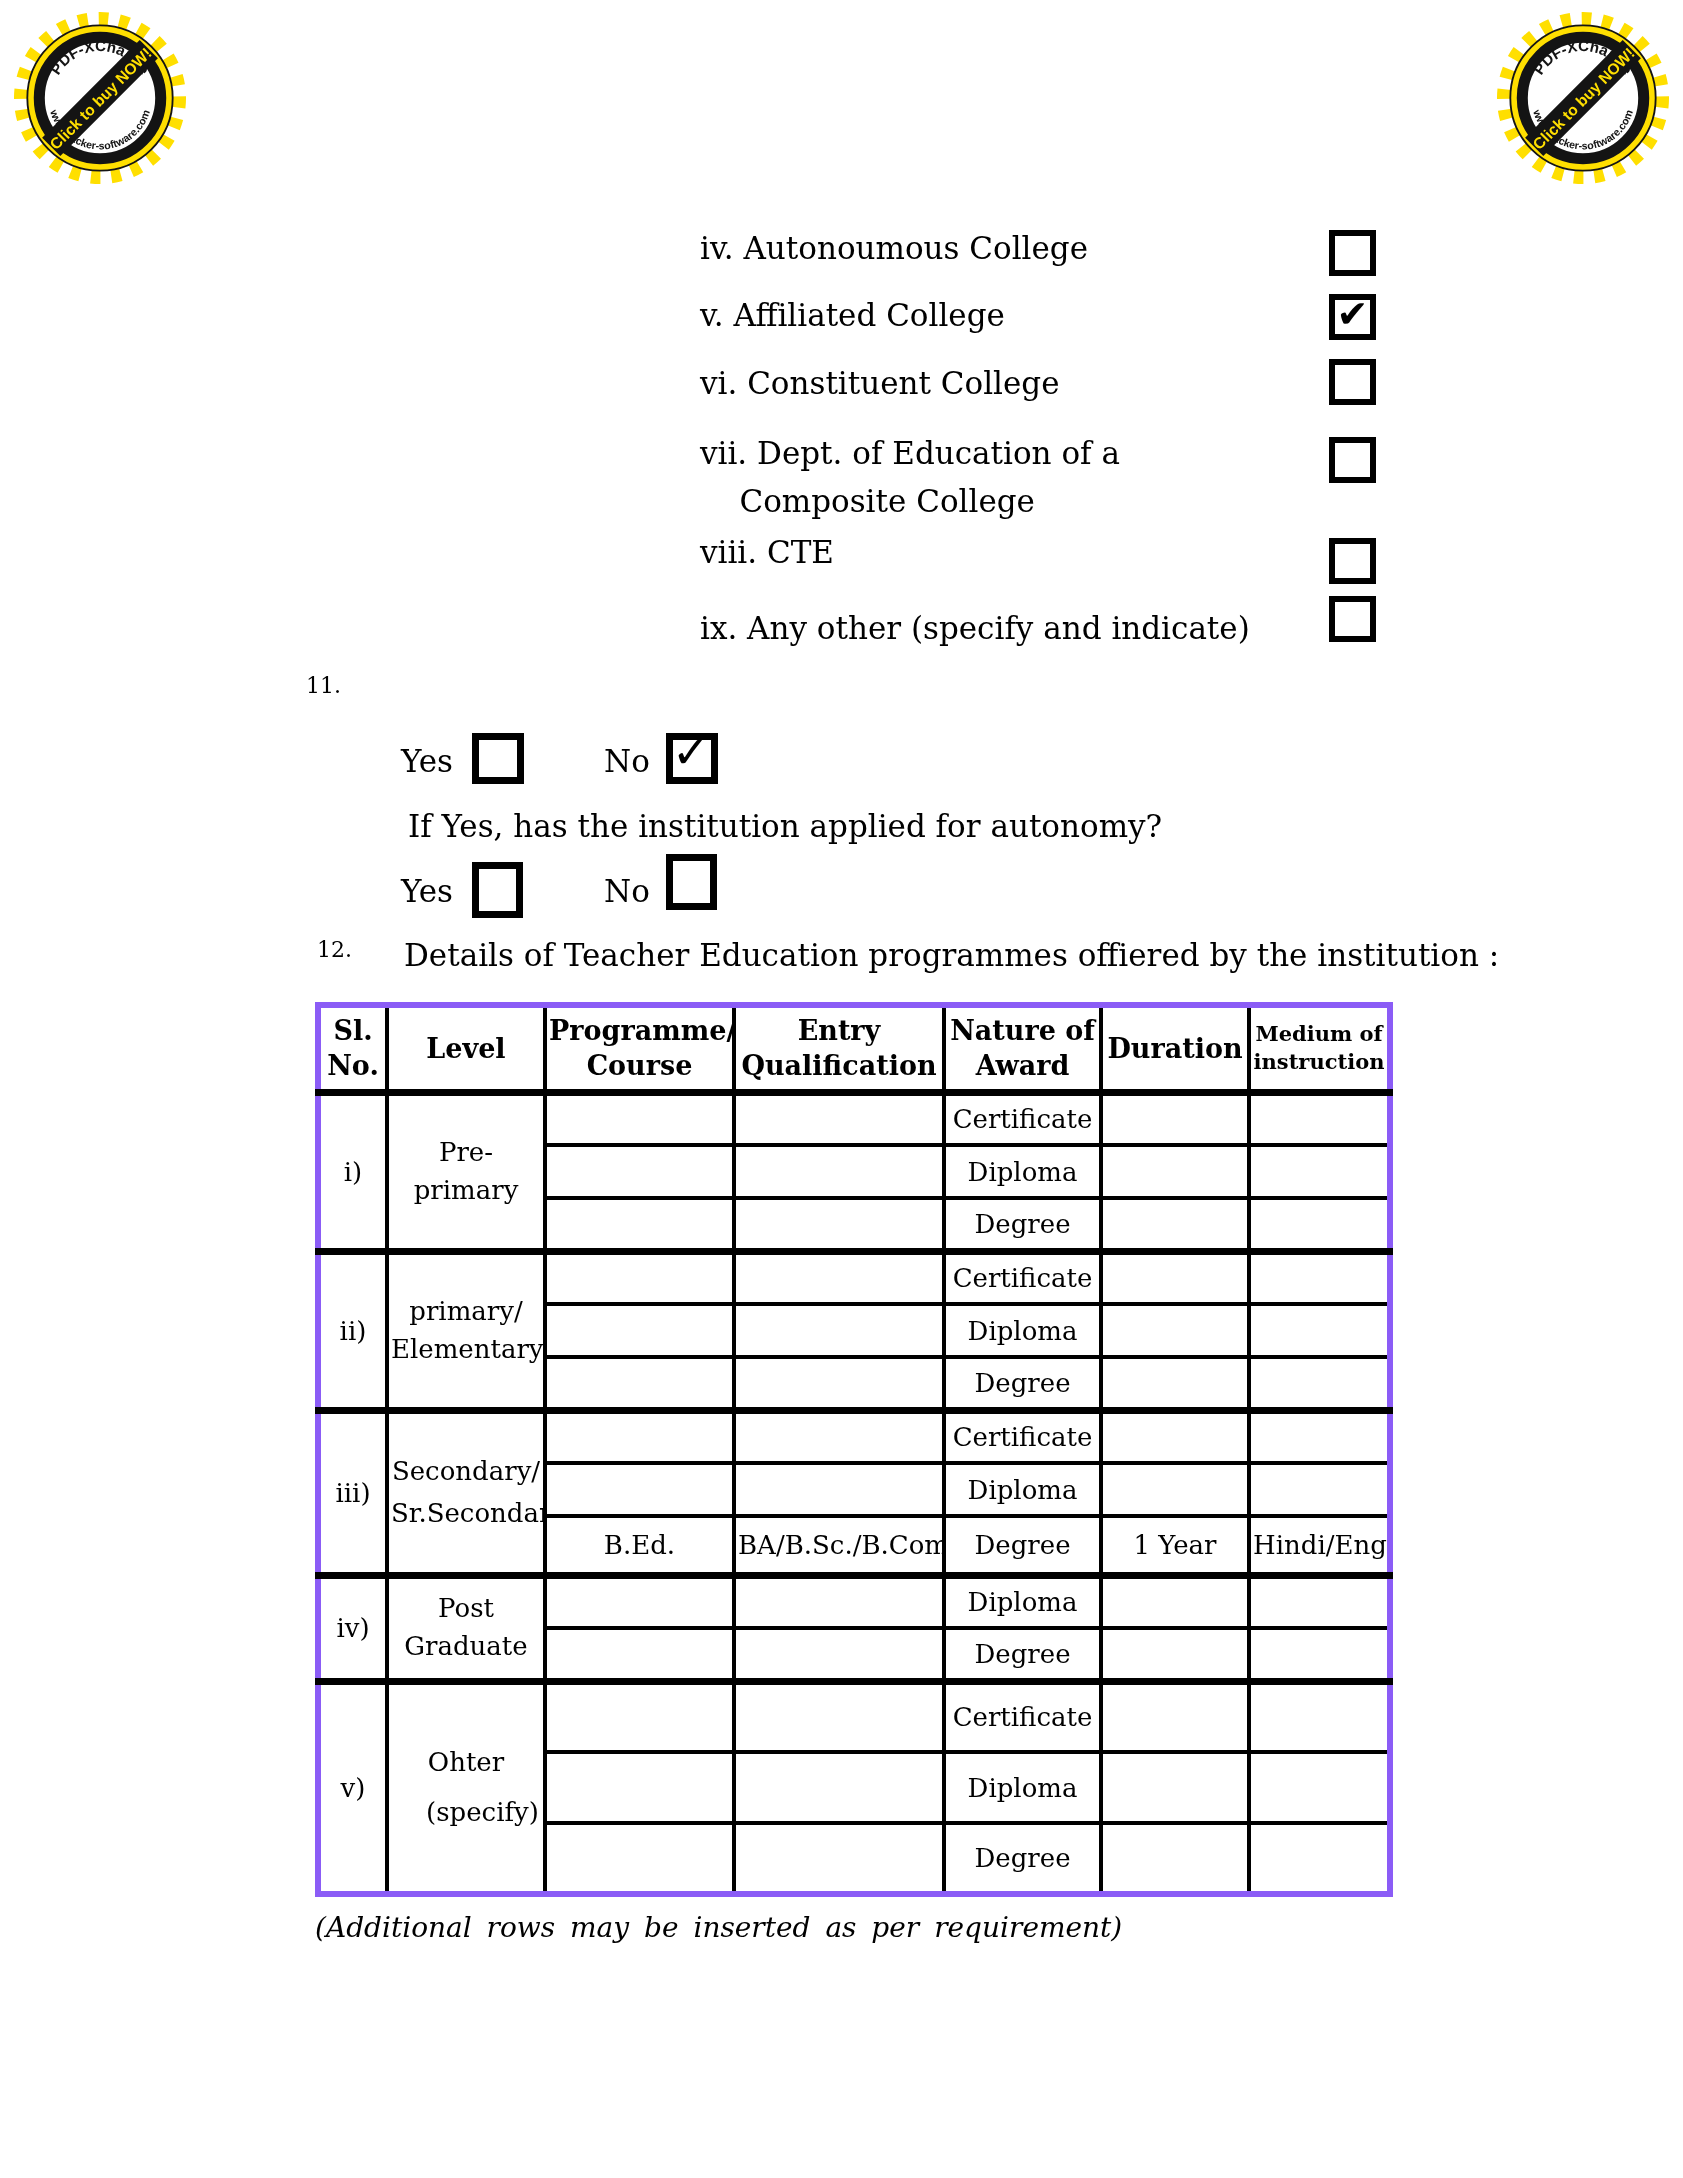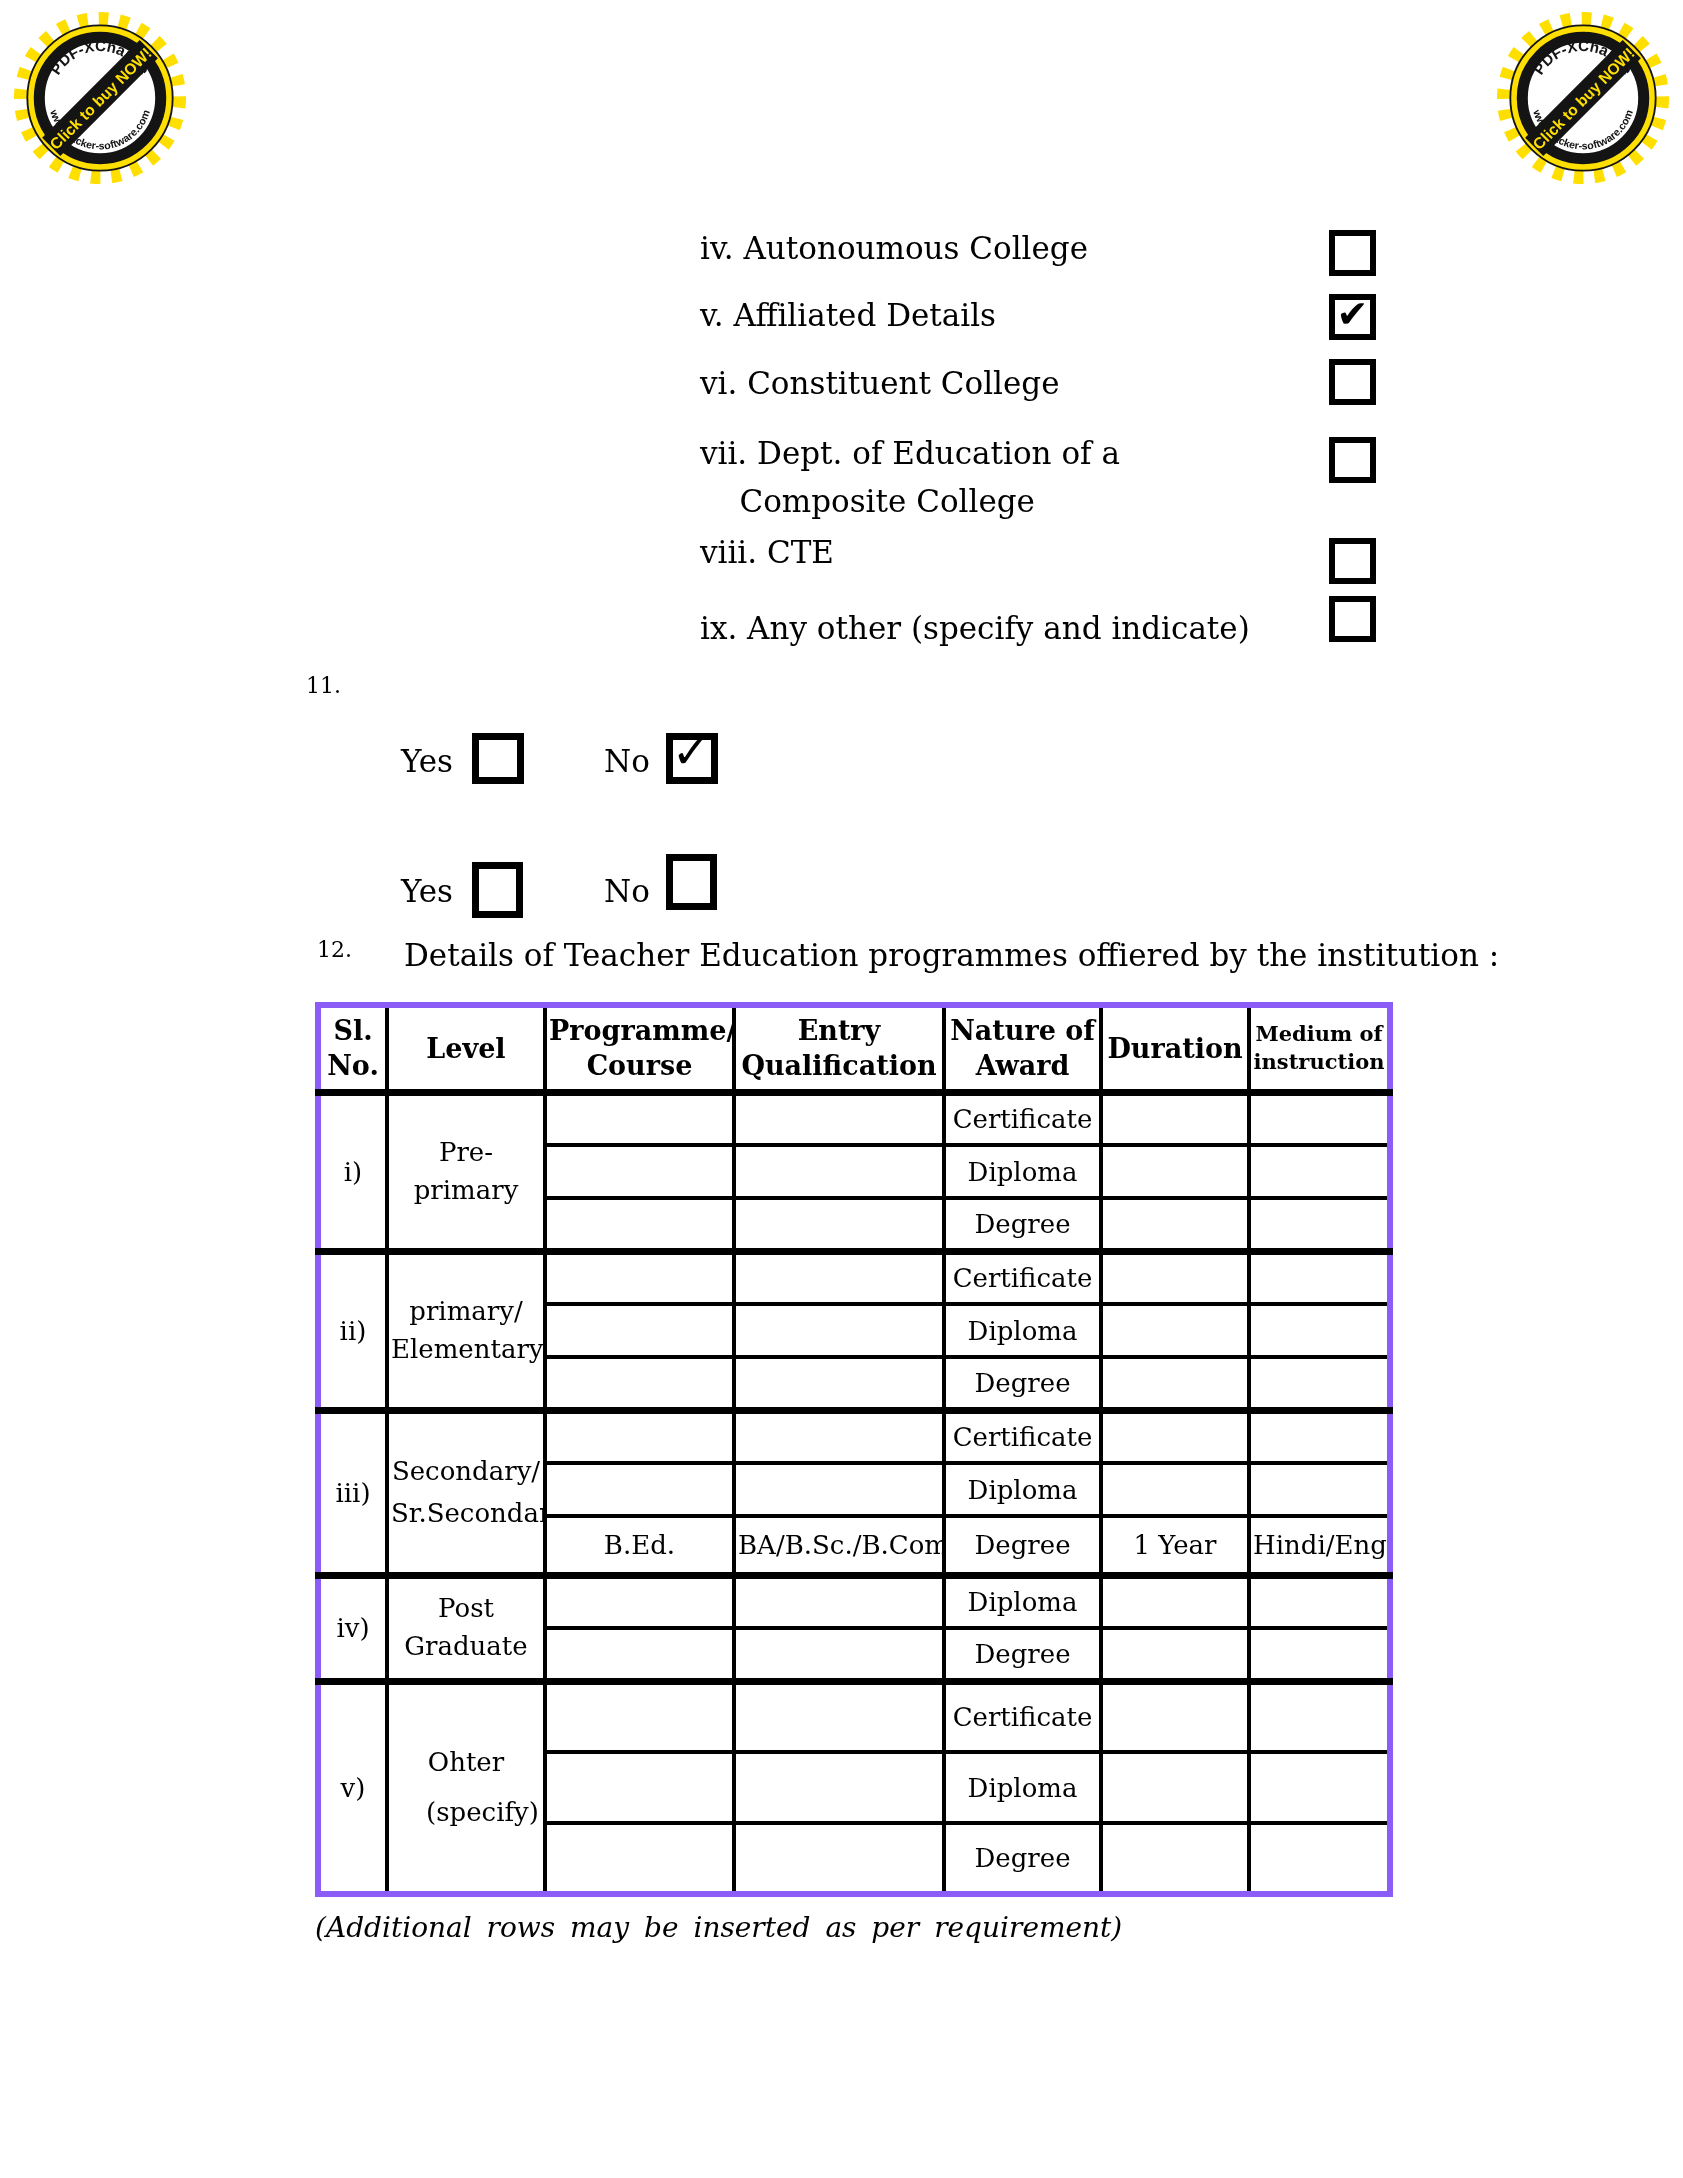--- a/index.html
+++ b/index.html
@@ -104,21 +104,21 @@
   <div>
 
     <div class="opt" style="top:224px">
       <span class="opt-text">iv. Autonoumous College</span>
       <span class="checkbox cb-opt" style="top:6px">
         <span class="mark"></span>
       </span>
     </div>
 
     <div class="opt" style="top:291px">
-      <span class="opt-text">v. Affiliated Details</span>
+      <span class="opt-text">v. Affiliated College</span>
       <span class="checkbox cb-opt" style="top:3px">
         <span class="mark">✔</span>
       </span>
     </div>
 
     <div class="opt" style="top:359px">
       <span class="opt-text">vi. Constituent College</span>
       <span class="checkbox cb-opt" style="top:0px">
         <span class="mark"></span>
       </span>
@@ -152,20 +152,21 @@
 
   <span class="abs qtext" style="left:401px; top:743px">Yes</span>
   <span class="abs checkbox cb-q" style="left:472px; top:733px">
     <span class="mark"></span>
   </span>
   <span class="abs qtext" style="left:604px; top:743px">No</span>
   <span class="abs checkbox cb-q" style="left:666px; top:733px">
     <span class="mark">✓</span>
   </span>
 
+  <span class="abs qtext" style="left:408px; top:808px">If Yes, has the institution applied for autonomy?</span>
 
   <span class="abs qtext" style="left:401px; top:873px">Yes</span>
   <span class="abs checkbox cb-q2" style="left:472px; top:862px">
     <span class="mark"></span>
   </span>
   <span class="abs qtext" style="left:604px; top:873px">No</span>
   <span class="abs checkbox cb-q2" style="left:666px; top:854px">
     <span class="mark"></span>
   </span>
 

